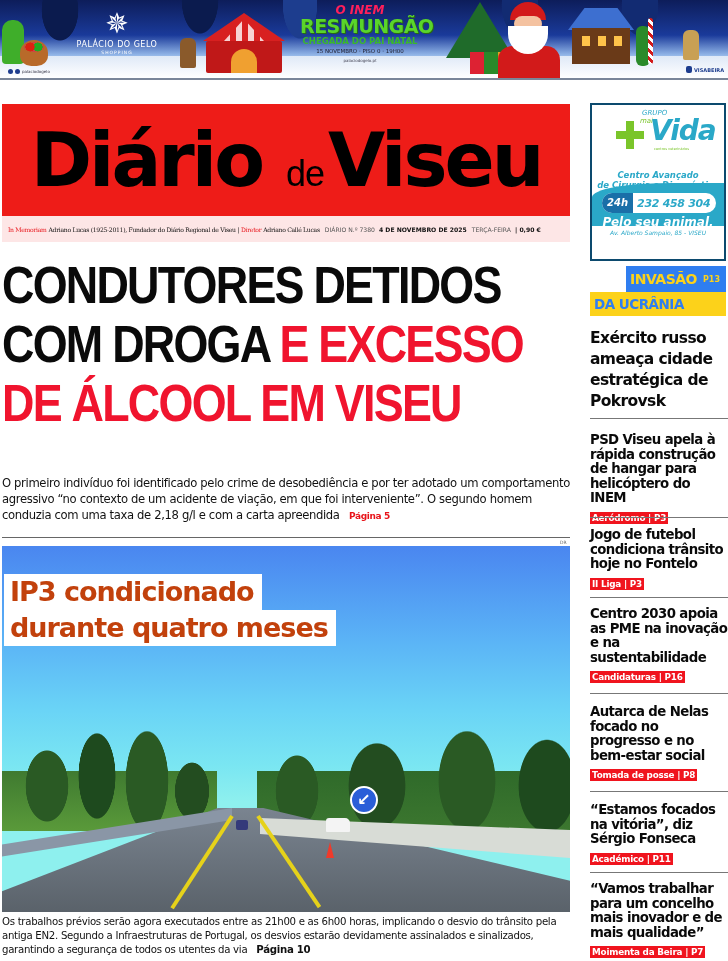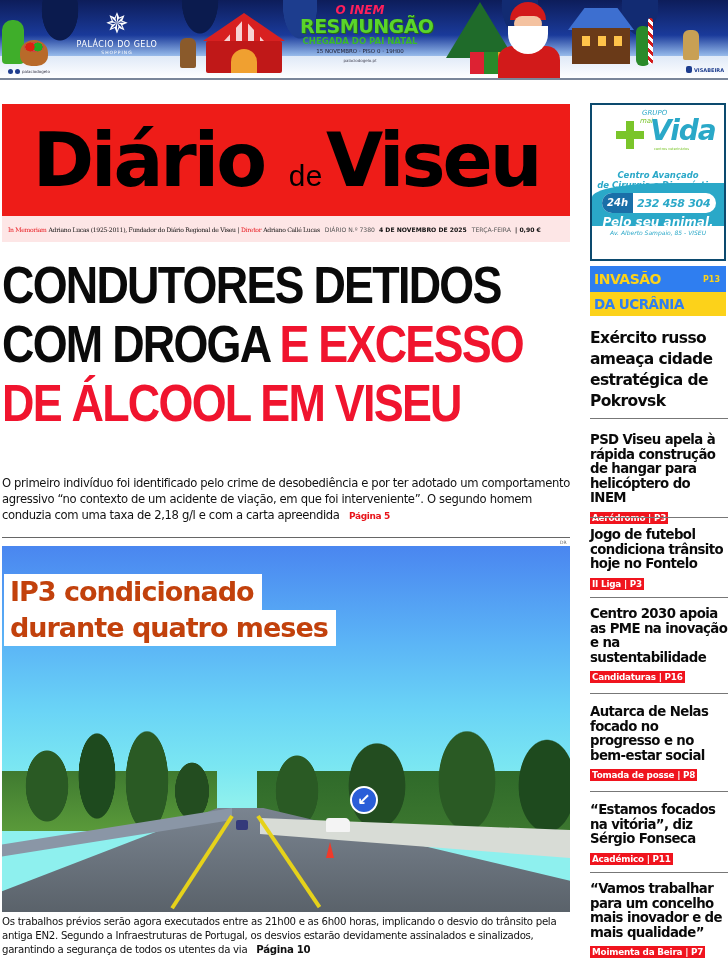--- a/index.html
+++ b/index.html
@@ -61,21 +61,21 @@
   .house .win { position: absolute; top: 28px; width: 8px; height: 10px; background: #ffc34a; }
   .elf { position: absolute; left: 636px; top: 26px; width: 14px; height: 40px; background: #2a8a2a; border-radius: 6px; }
   .candy { position: absolute; left: 648px; top: 18px; width: 5px; height: 46px; background: repeating-linear-gradient(45deg, #fff 0 3px, #d21a1a 3px 6px); border-radius: 3px; }
   .vis-logo { position: absolute; left: 686px; top: 66px; font-size: 5px; font-weight: bold; color: #1d3d8e; display: flex; align-items: center; gap: 2px; }
   .vis-logo .v { width: 6px; height: 7px; background: #1d3d8e; border-radius: 2px; }
 
   
   .masthead { position: absolute; left: 2px; top: 104px; width: 568px; height: 112px; background: #ee1c18; }
   .mast-title { position: absolute; left: 0; top: 0; width: 568px; height: 112px; display: flex; align-items: baseline; justify-content: center; padding-top: 6px; color: #000000; }
   .mast-title .word { font-family: "DejaVu Sans", sans-serif; font-weight: bold; font-size: 74px; letter-spacing: -3px; line-height: 100px; }
-  .mast-title .de { font-family: Liberation Mono, monospace; font-size: 30px; margin: 0 4px 0 24px; line-height: 100px; letter-spacing: -1px; }
+  .mast-title .de { font-family: Liberation Sans, sans-serif; font-size: 36px; margin: 0 4px 0 24px; line-height: 100px; letter-spacing: -1px; }
   .mast-strip { position: absolute; left: 2px; top: 216px; width: 568px; height: 26px; background: #fde6e6; display: flex; align-items: center; padding-left: 6px; font-size: 6.1px; white-space: nowrap; }
   .mast-strip .serif { font-family: "DejaVu Serif", serif; letter-spacing: -0.3px; }
   .mast-strip .red { color: #e8141a; }
   .mast-strip .gray { color: #555; font-family: "DejaVu Sans", sans-serif; margin-left: 5px; }
   .mast-strip .bold { font-weight: bold; font-family: "DejaVu Sans", sans-serif; margin-left: 4px; }
 
   
   .side-ad { position: absolute; left: 590px; top: 103px; width: 136px; height: 158px; border: 2px solid #0c4a6e; background: #fff; overflow: hidden; }
   .side-ad .cross { position: absolute; left: 24px; top: 16px; width: 28px; height: 28px; }
   .side-ad .cross::before { content:""; position:absolute; left:10px; top:0; width:8px; height:28px; background:#7ac52a; }
@@ -127,21 +127,21 @@
   .van { position: absolute; left: 324px; top: 272px; width: 24px; height: 14px; background: #f4f4f4; border-radius: 3px 5px 1px 1px; }
   .car { position: absolute; left: 234px; top: 274px; width: 12px; height: 10px; background: #343a7a; border-radius: 2px; }
   .cone { position: absolute; left: 324px; top: 296px; width: 0; height: 0; border-left: 4px solid transparent; border-right: 4px solid transparent; border-bottom: 16px solid #f03a2a; }
   .photo-title { position: absolute; left: 2px; top: 28px; font-family: "DejaVu Sans", sans-serif; font-weight: bold; letter-spacing: -1px; }
   .photo-title .line { display: table; background: #fff; color: #c2410c; font-size: 27px; line-height: 36px; padding: 0 8px 0 6px; }
   .photo-cap { position: absolute; left: 2px; top: 915px; width: 570px; font-family: "DejaVu Sans", sans-serif; font-size: 10.2px; line-height: 13.8px; color: #111; letter-spacing: -0.3px; }
   .photo-cap .pg { font-weight: bold; margin-left: 6px; }
 
   
   .ukr { position: absolute; left: 590px; top: 266px; width: 136px; }
-  .ukr .blue { background: #2f7ef0; height: 26px; display: flex; align-items: center; justify-content: space-between; padding: 0 6px 0 4px; }
+  .ukr .blue { background: #2f7ef0; height: 26px; display: flex; align-items: center; justify-content: space-between; padding: 0 6px 0 4px; margin-left: 36px; }
   .ukr .yellow { background: #fcd21a; height: 24px; display: flex; align-items: center; padding: 0 4px; }
   .ukr .t1 { font-family: "DejaVu Sans", sans-serif; font-weight: bold; font-size: 14px; color: #fcd21a; letter-spacing: -0.5px; }
   .ukr .p { font-family: "DejaVu Sans", sans-serif; font-weight: bold; font-size: 8px; color: #fcd21a; }
   .ukr .t2 { font-family: "DejaVu Sans", sans-serif; font-weight: bold; font-size: 13.5px; color: #2f7ef0; letter-spacing: -0.5px; }
   .side-story { position: absolute; left: 590px; width: 138px; }
   .side-story .h { font-family: "DejaVu Sans", sans-serif; font-weight: bold; font-size: 13.3px; line-height: 14.6px; color: #0a0a0a; letter-spacing: -0.6px; }
   .side-story .h.big { font-size: 15.5px; line-height: 21px; letter-spacing: -0.6px; }
   .side-story .tag { display: inline-block; margin-top: 2px; background: #f0141e; color: #fff; font-family: "DejaVu Sans", sans-serif; font-weight: bold; font-size: 8.8px; line-height: 12px; padding: 0 2px; letter-spacing: -0.2px; }
   .side-rule { position: absolute; left: 590px; width: 138px; height: 1px; background: #777; }
 </style>

